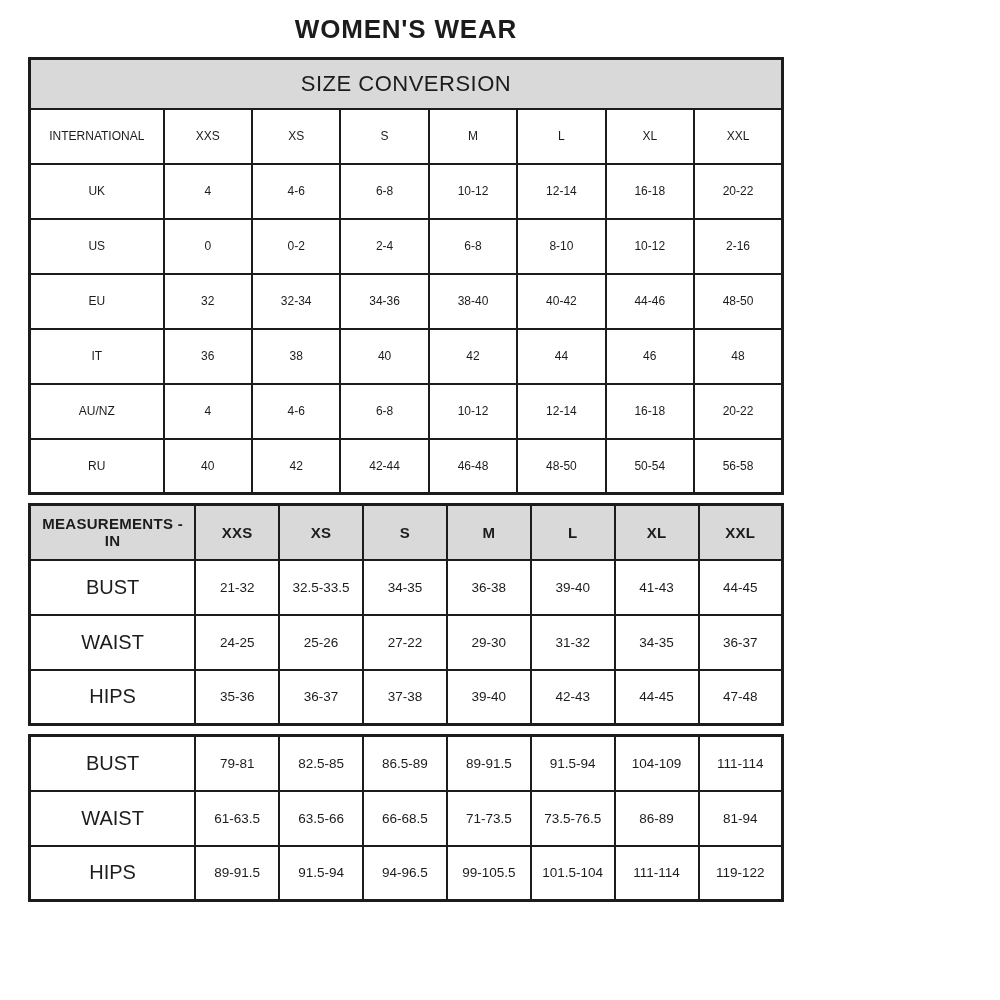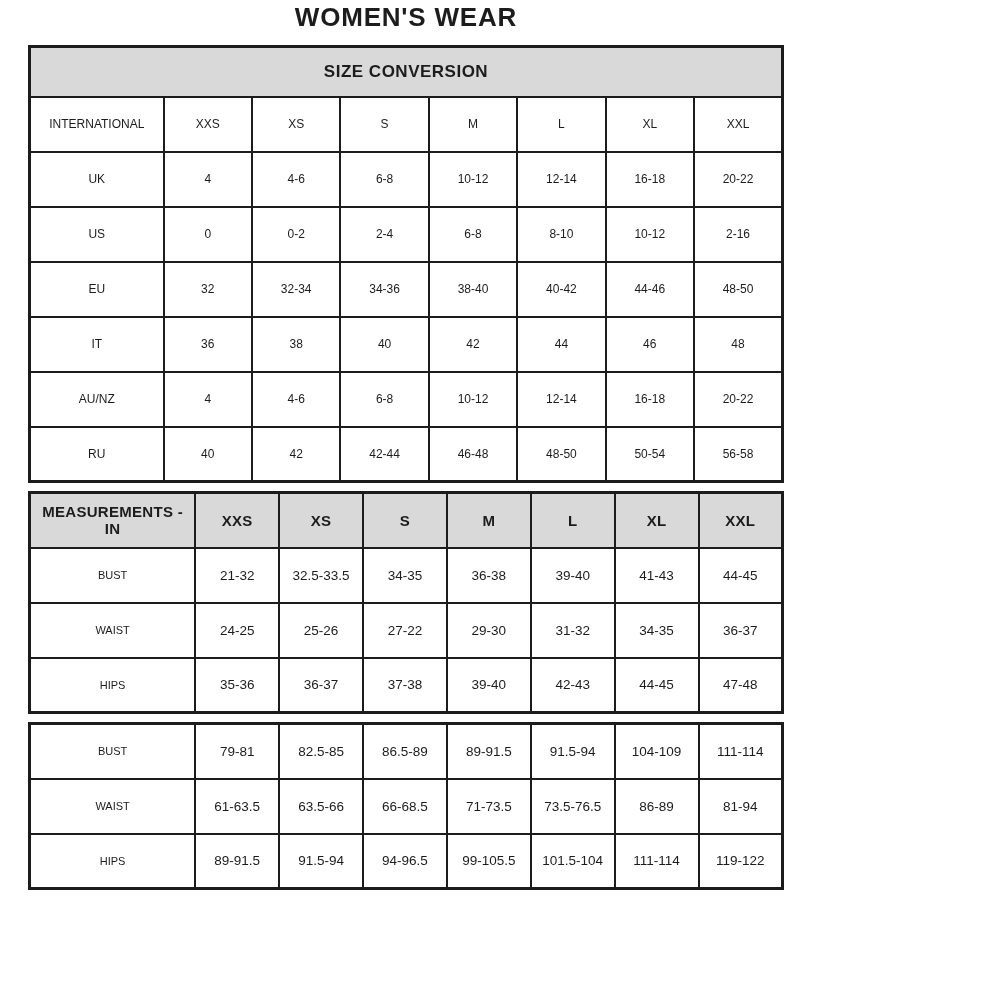--- a/index.html
+++ b/index.html
@@ -4,21 +4,21 @@
 <style>
   html, body {
     margin: 0;
     padding: 0;
     background: #ffffff;
   }
   .page {
     width: 812px;
     height: 1000px;
     box-sizing: border-box;
-    padding: 0 28px 10px 28px;
+    padding: 12px 28px 10px 28px;
     background: #ffffff;
     font-family: "Liberation Sans", "DejaVu Sans", sans-serif;
     color: #1c1c1c;
     overflow: hidden;
   }
   .page-title {
     text-align: center;
     font-size: 26px;
     font-weight: 700;
     letter-spacing: 0.8px;
@@ -37,39 +37,39 @@
     text-align: center;
     vertical-align: middle;
     padding: 2px 4px;
     box-sizing: border-box;
     overflow: hidden;
   }
   
   .t-conv .conv-header-cell {
     height: 50px;
     background: #d9d9d9;
-    font-weight: 700;
-    font-size: 17px;
+    font-weight: 400;
+    font-size: 22px;
     letter-spacing: 0.5px;
   }
   .t-conv tbody td {
     height: 55px;
     font-size: 12px;
     font-weight: 400;
   }
   .t-conv col.c-label { width: 17.8%; }
   .t-conv col.c-size  { width: 11.74%; }
   
   .t-meas tbody td {
     height: 55px;
     font-size: 13.5px;
     font-weight: 400;
   }
   .t-meas tbody td.label-cell {
-    font-size: 11px;
+    font-size: 20px;
   }
   .t-meas tbody tr.head-row td,
   .t-meas tbody tr.head-row td.label-cell {
     background: #d9d9d9;
     font-weight: 700;
     font-size: 15px;
     letter-spacing: 0.3px;
   }
   .t-meas col.c-label { width: 22%; }
   .t-meas col.c-size  { width: 11.14%; }

